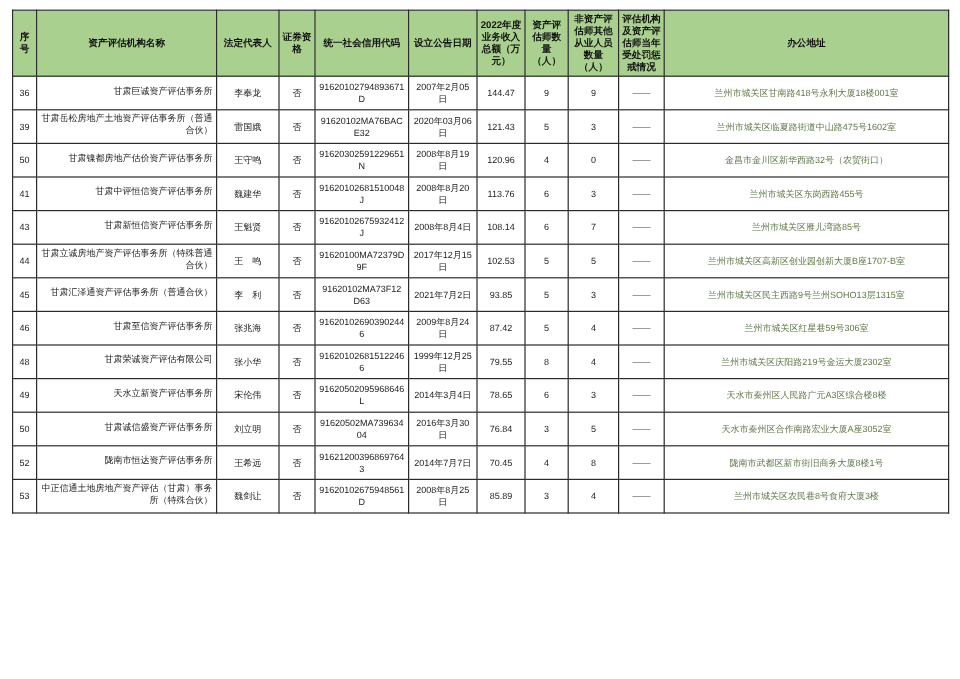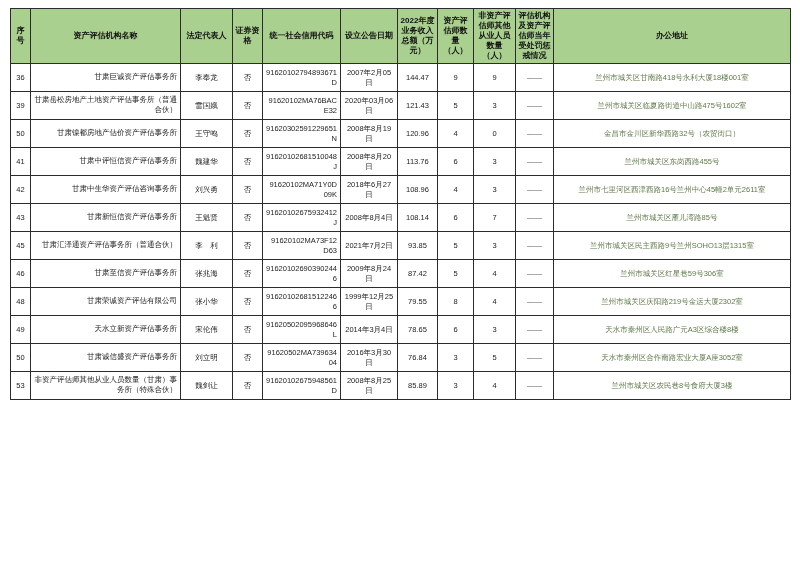--- a/index.html
+++ b/index.html
@@ -19,21 +19,21 @@
     color:#1c1c1c;word-break:break-all;
   }
   .registry thead th{
     background:#a9d08e;font-weight:bold;font-size:8px;line-height:1.25;
     height:48px;padding:2px 2px;color:#111;
   }
   .registry tbody td{height:25px;}
   .registry td.cell-name{text-align:right;font-family:Liberation Mono, monospace;}
   .registry td.cell-addr{text-align:center;color:#5f7a4a;}
   .registry td.cell-punish{color:#555;}
-  .registry td.cell-code{letter-spacing:0;text-align:right;}
+  .registry td.cell-code{letter-spacing:0;}
 </style>
 </head>
 <body>
 
 <div class="page">
   <table class="registry">
     <colgroup>
       <col style="width:20px">
         <col style="width:150px">
         <col style="width:52px">
@@ -108,46 +108,46 @@
       <td>否</td>
       <td class="cell-code">91620102681510048J</td>
       <td>2008年8月20日</td>
       <td>113.76</td>
       <td>6</td>
       <td>3</td>
       <td class="cell-punish">——</td>
       <td class="cell-addr">兰州市城关区东岗西路455号</td>
     </tr>
         <tr>
-      <td>42</td>
-      <td class="cell-name">甘肃中生华资产评估咨询事务所</td>
-      <td>刘兴勇</td>
-      <td>否</td>
-      <td class="cell-code">91620102MA71Y0D09K</td>
-      <td>2018年6月27日</td>
-      <td>108.96</td>
-      <td>4</td>
-      <td>3</td>
-      <td class="cell-punish">——</td>
-      <td class="cell-addr">兰州市七里河区西津西路16号兰州中心45幢2单元2611室</td>
-    </tr>
-        <tr>
       <td>43</td>
       <td class="cell-name">甘肃新恒信资产评估事务所</td>
       <td>王魁贤</td>
       <td>否</td>
       <td class="cell-code">91620102675932412J</td>
       <td>2008年8月4日</td>
       <td>108.14</td>
       <td>6</td>
       <td>7</td>
       <td class="cell-punish">——</td>
       <td class="cell-addr">兰州市城关区雁儿湾路85号</td>
     </tr>
         <tr>
+      <td>44</td>
+      <td class="cell-name">甘肃立诚房地产资产评估事务所（特殊普通合伙）</td>
+      <td>王　鸣</td>
+      <td>否</td>
+      <td class="cell-code">91620100MA72379D9F</td>
+      <td>2017年12月15日</td>
+      <td>102.53</td>
+      <td>5</td>
+      <td>5</td>
+      <td class="cell-punish">——</td>
+      <td class="cell-addr">兰州市城关区高新区创业园创新大厦B座1707-B室</td>
+    </tr>
+        <tr>
       <td>45</td>
       <td class="cell-name">甘肃汇泽通资产评估事务所（普通合伙）</td>
       <td>李　利</td>
       <td>否</td>
       <td class="cell-code">91620102MA73F12D63</td>
       <td>2021年7月2日</td>
       <td>93.85</td>
       <td>5</td>
       <td>3</td>
       <td class="cell-punish">——</td>
@@ -199,22 +199,35 @@
       <td>否</td>
       <td class="cell-code">91620502MA73963404</td>
       <td>2016年3月30日</td>
       <td>76.84</td>
       <td>3</td>
       <td>5</td>
       <td class="cell-punish">——</td>
       <td class="cell-addr">天水市秦州区合作南路宏业大厦A座3052室</td>
     </tr>
         <tr>
+      <td>52</td>
+      <td class="cell-name">陇南市恒达资产评估事务所</td>
+      <td>王希远</td>
+      <td>否</td>
+      <td class="cell-code">916212003968697643</td>
+      <td>2014年7月7日</td>
+      <td>70.45</td>
+      <td>4</td>
+      <td>8</td>
+      <td class="cell-punish">——</td>
+      <td class="cell-addr">陇南市武都区新市街旧商务大厦8楼1号</td>
+    </tr>
+        <tr>
       <td>53</td>
-      <td class="cell-name">非资产评估师其他从业人员数量（甘肃）事务所（特殊合伙）</td>
+      <td class="cell-name">中正信通土地房地产资产评估（甘肃）事务所（特殊合伙）</td>
       <td>魏剑让</td>
       <td>否</td>
       <td class="cell-code">91620102675948561D</td>
       <td>2008年8月25日</td>
       <td>85.89</td>
       <td>3</td>
       <td>4</td>
       <td class="cell-punish">——</td>
       <td class="cell-addr">兰州市城关区农民巷8号食府大厦3楼</td>
     </tr>

